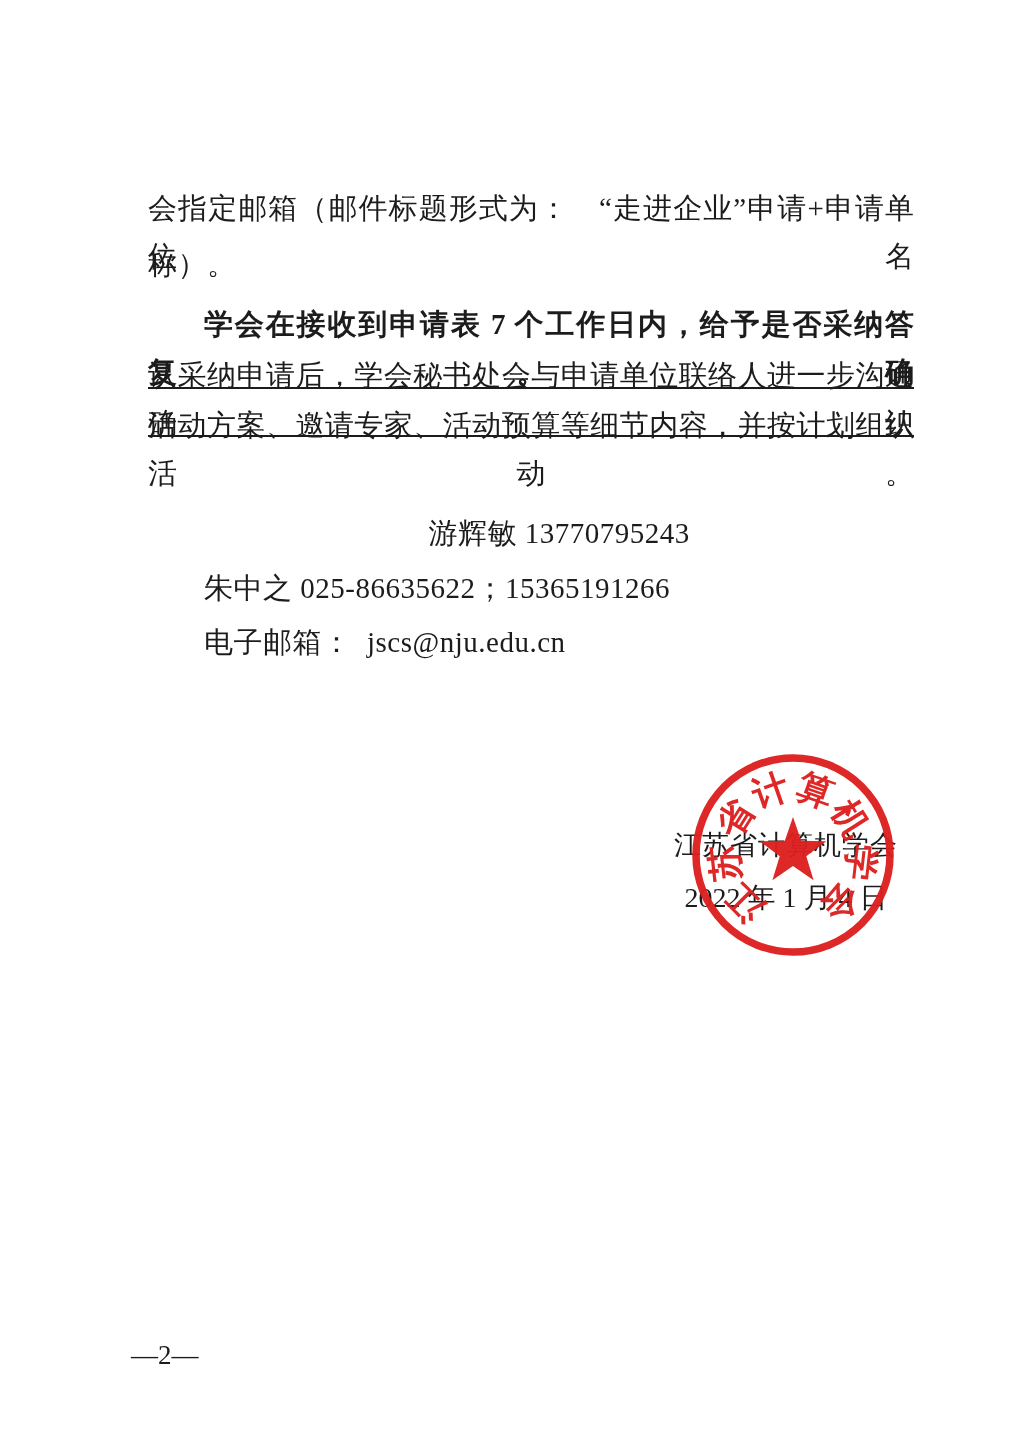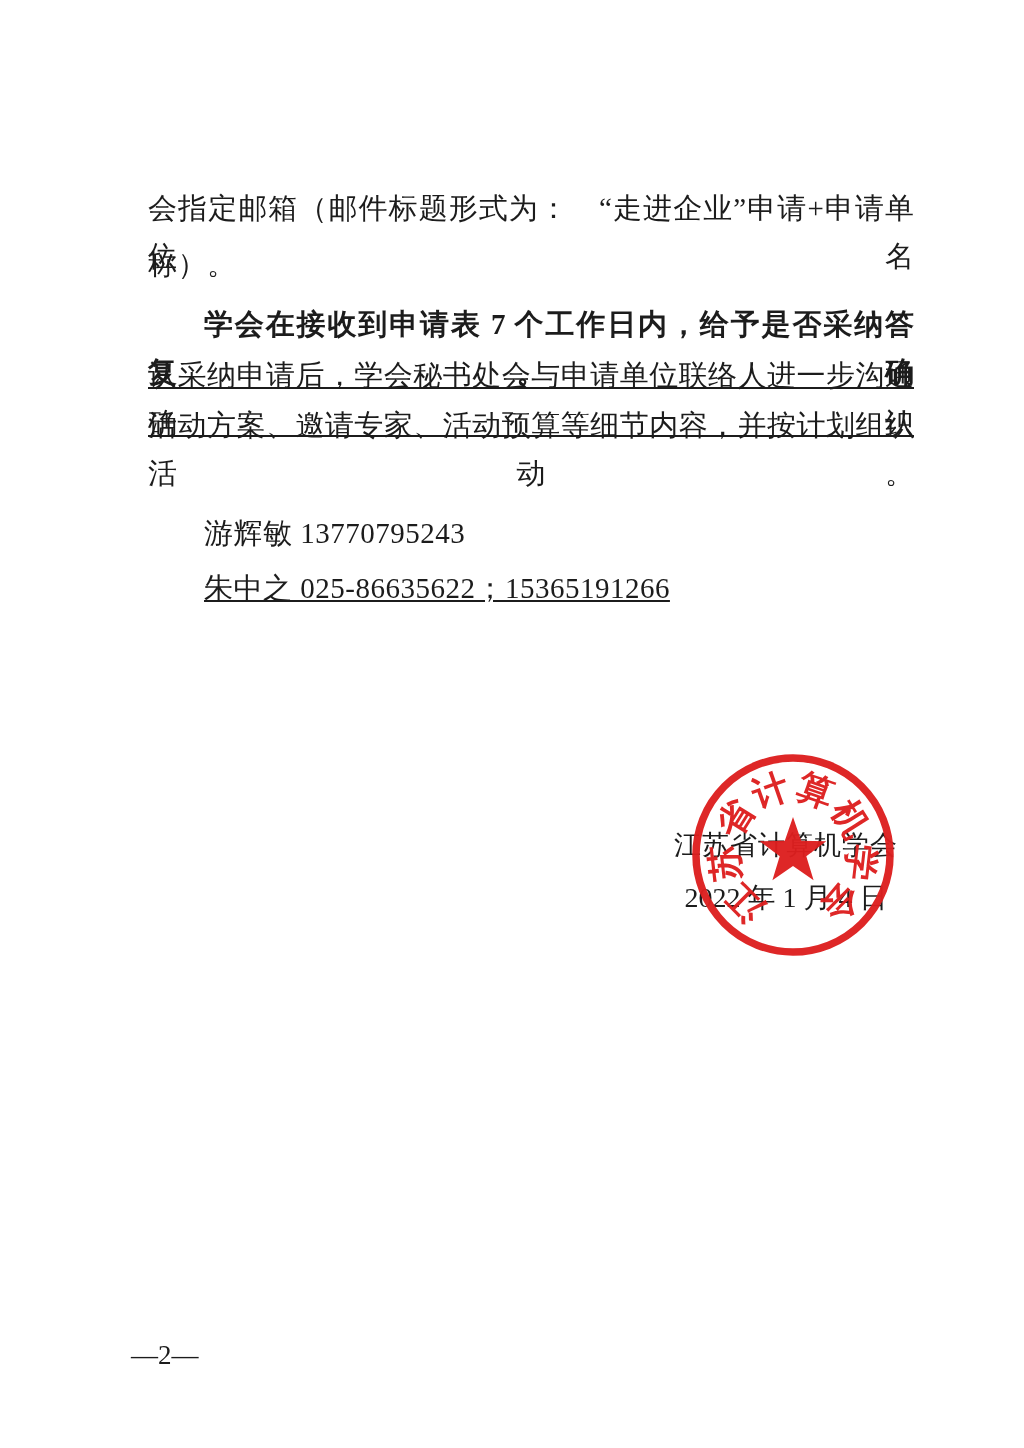--- a/index.html
+++ b/index.html
@@ -33,22 +33,22 @@
     text-align-last: justify;
     letter-spacing: 0;
   }
   .ind { text-indent: 56px; }
   .l1 { top: 184px; }
   .l2 { top: 240px; }
   .l3 { top: 300px; font-weight: bold; }
   .l4 { top: 351px; text-decoration: underline; }
   .l5 { top: 401px; }
   .l6 { top: 457px; }
-  .l7 { top: 509px; }
-  .l8 { top: 564px; text-decoration: underline; }
+  .l7 { top: 509px; text-align: center; }
+  .l8 { top: 564px; }
   .l9 { top: 618px; }
 
   .sig-org {
     position: absolute;
     top: 827px;
     left: 658px;
     width: 256px;
     font-size: 27px;
     letter-spacing: 1px;
     text-align: center;
@@ -93,20 +93,21 @@
 
 <div class="page">
 
   <div class="line l1 just">会指定邮箱（邮件标题形式为：　“走进企业”申请+申请单位名</div>
   <div class="line l2">称）。</div>
   <div class="line l3 just ind">学会在接收到申请表 7 个工作日内，给予是否采纳答复。确</div>
   <div class="line l4 just">认采纳申请后，学会秘书处会与申请单位联络人进一步沟通确认</div>
   <div class="line l5 just">活动方案、邀请专家、活动预算等细节内容，并按计划组织活动。</div>
   <div class="line l7 ind">游辉敏 13770795243</div>
   <div class="line l8 ind">朱中之 025-86635622；15365191266</div>
+  <div class="line l9 ind">电子邮箱：  jscs@nju.edu.cn</div>
 
   <div class="sig-org">江苏省计算机学会</div>
   <div class="sig-date">2022 年 1 月 4 日</div>
 
   <div class="seal">
     <svg viewBox="0 0 212 212" xmlns="http://www.w3.org/2000/svg">
       <circle cx="106" cy="106" r="97" fill="none" stroke="currentColor" stroke-width="7.5"></circle>
       <polygon fill="currentColor" points="106,68 114.2,91.7 139.3,92.2 119.3,107.3 126.6,131.3 106,117 85.4,131.3 92.7,107.3 72.7,92.2 97.8,91.7"></polygon>
       <text x="106" y="50" text-anchor="middle" transform="rotate(-135 106 106)">江</text>
       <text x="106" y="50" text-anchor="middle" transform="rotate(-96.4 106 106)">苏</text>

